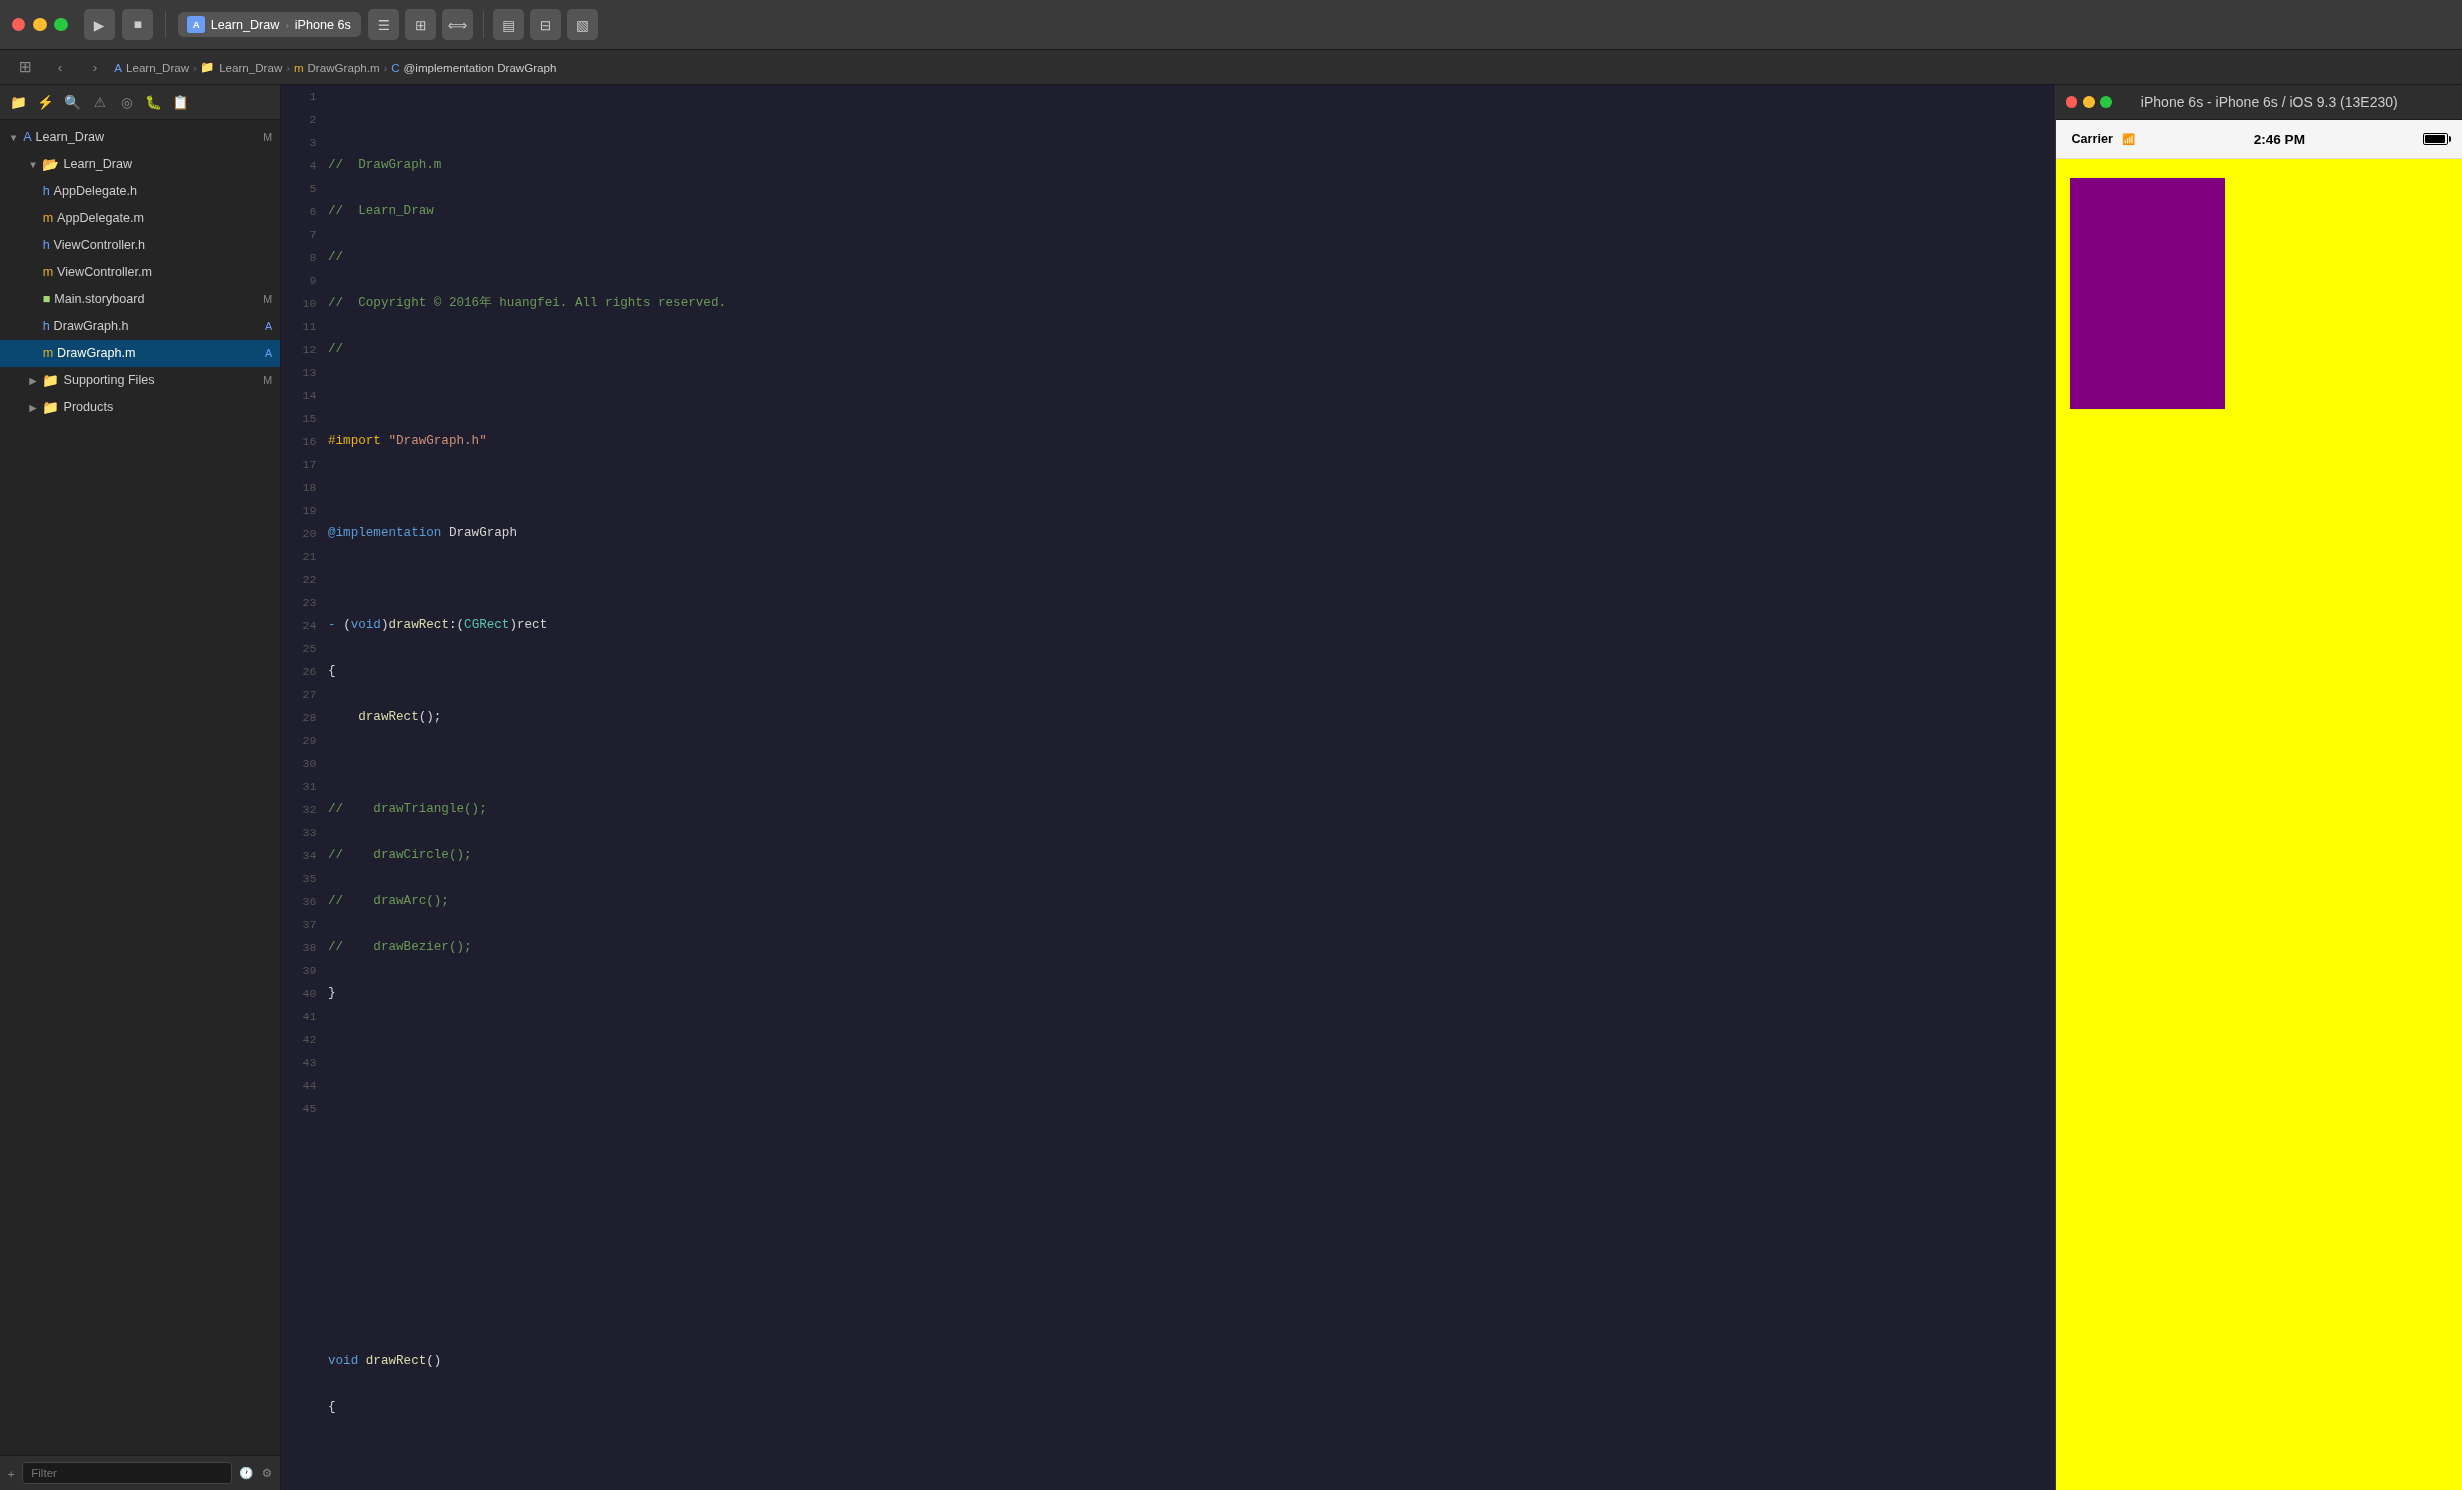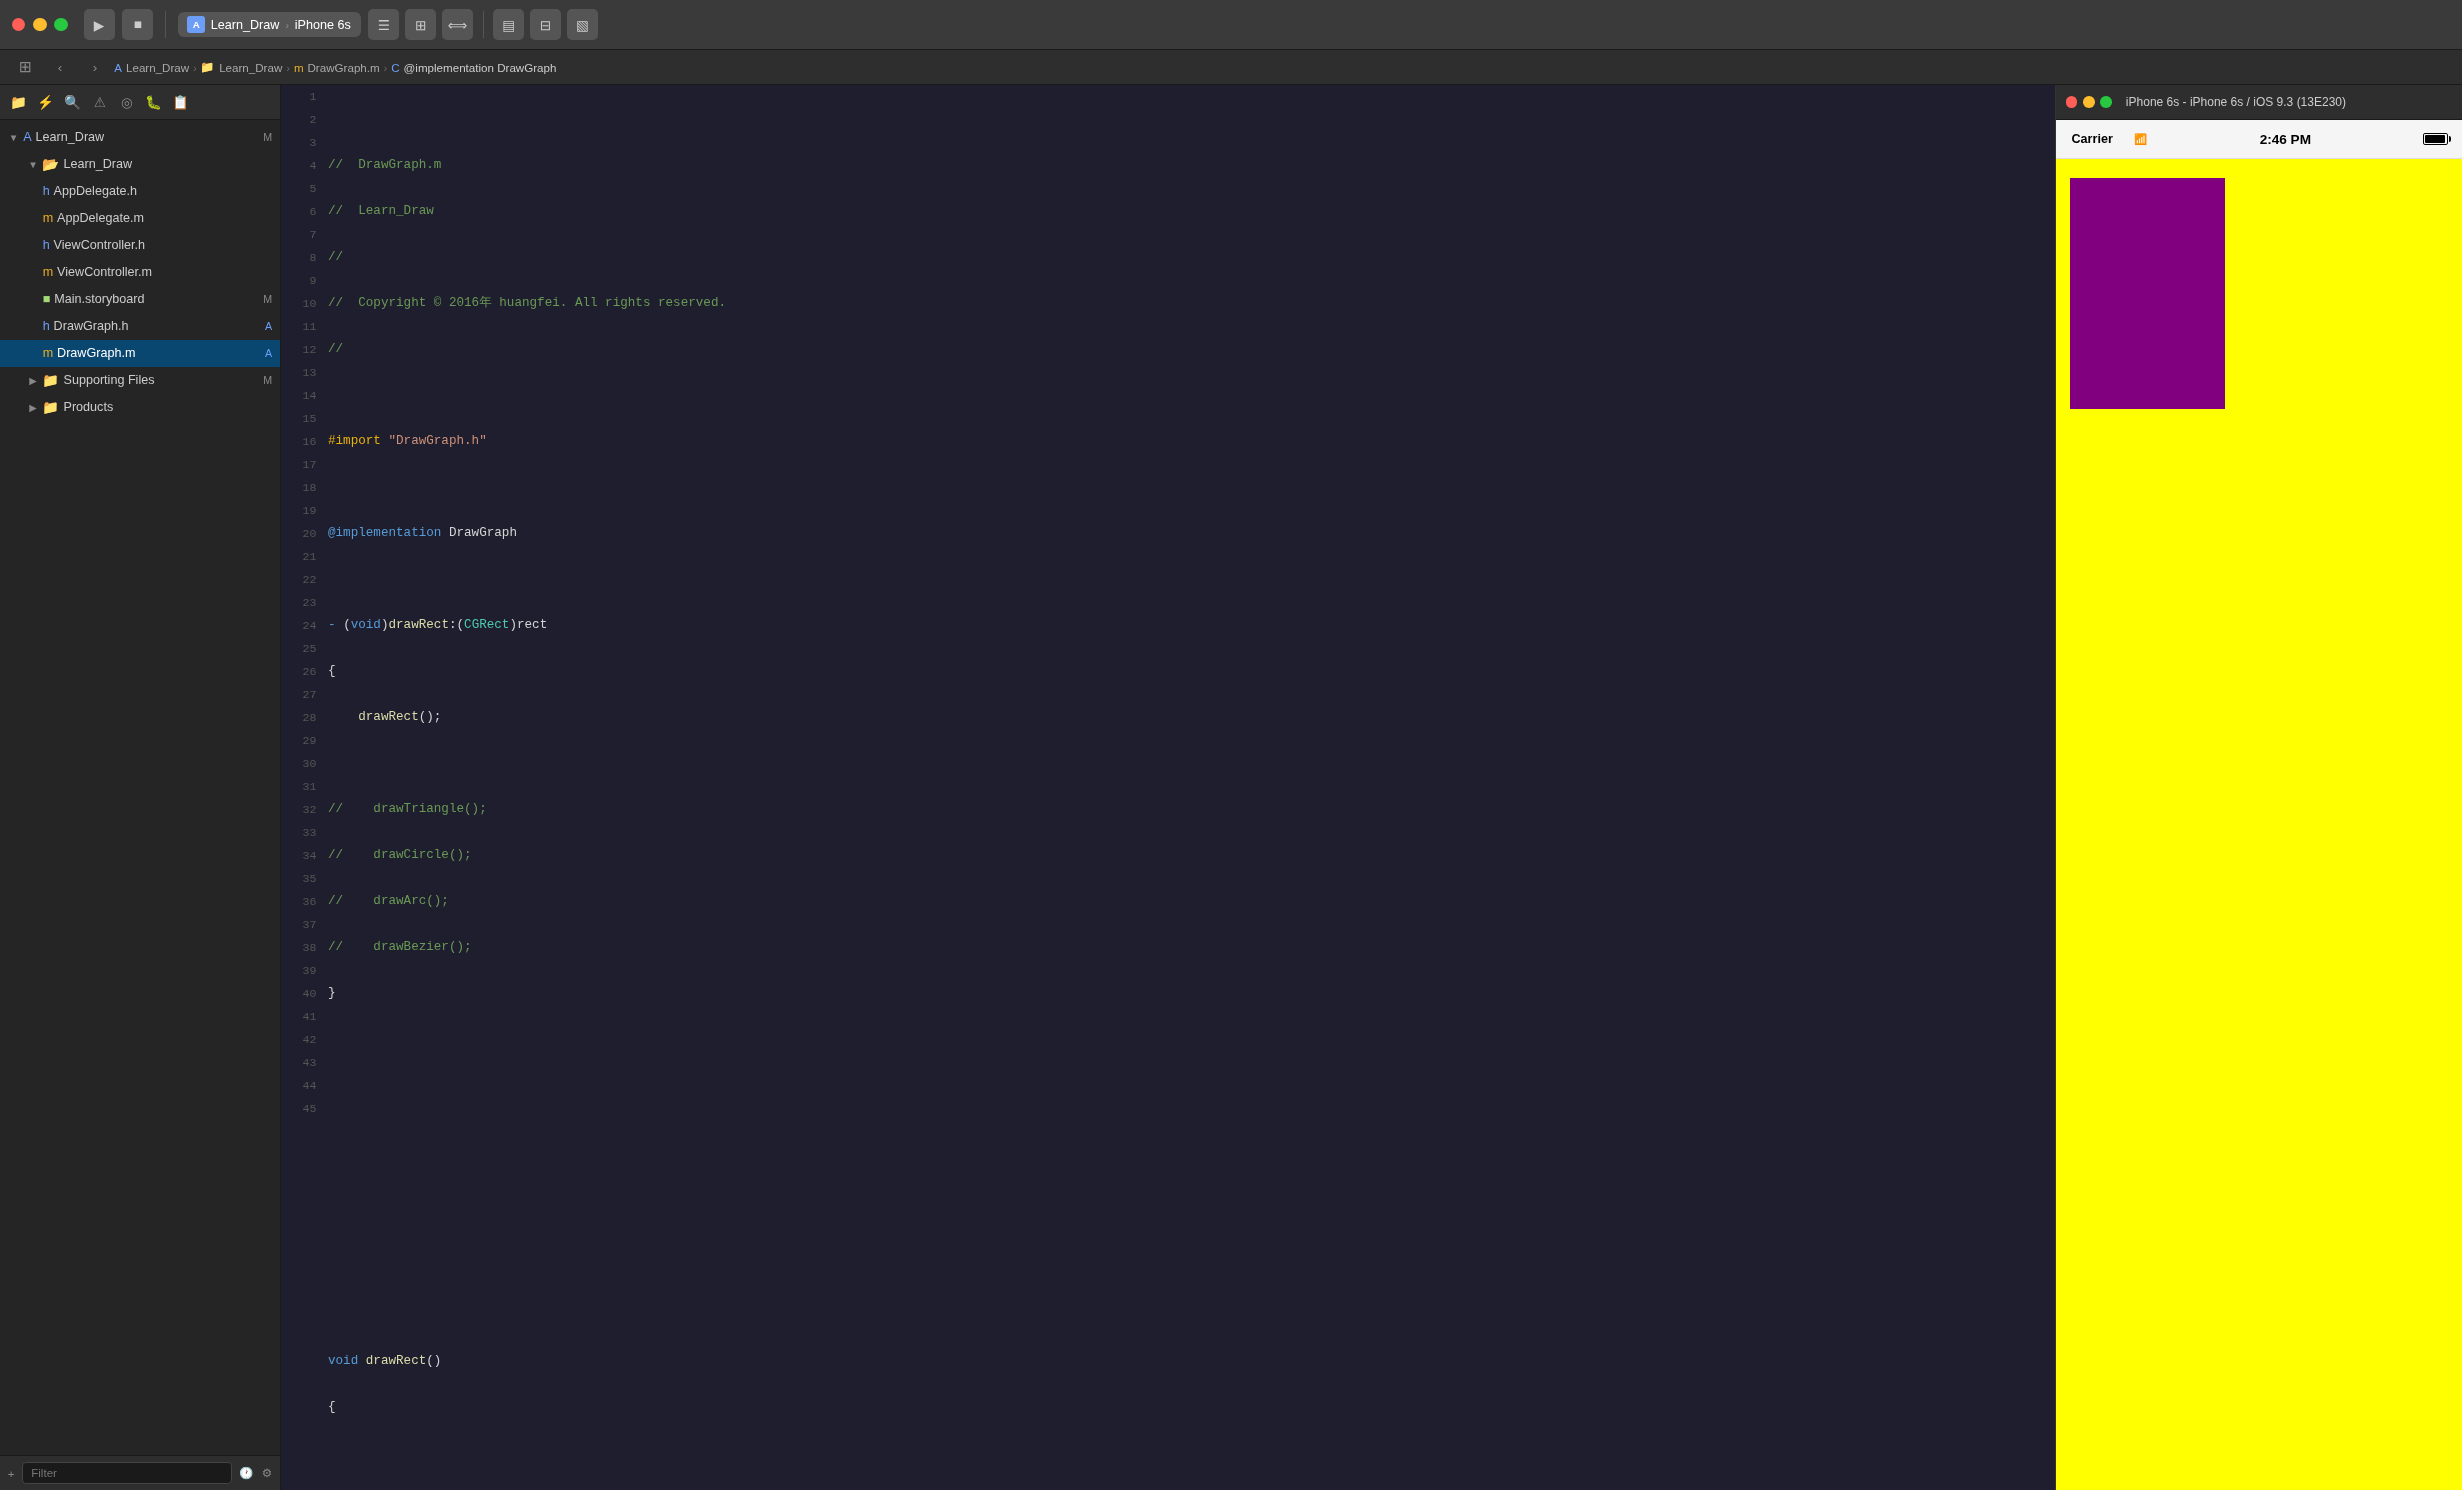--- a/index.html
+++ b/index.html
@@ -266,22 +266,22 @@
       gap: 5.8px;
     }
     .sim-traffic span {
       width: 11.6px;
       height: 11.6px;
       border-radius: 50%;
       display: inline-block;
     }
     .sim-title {
       color: #ccc;
-      font-size: 12px;
-      margin-left: 6px;
+      font-size: 14px;
+      margin-left: 21px;
     }
     .sim-device {
       background: #fff;
       flex: 1;
       display: flex;
       flex-direction: column;
       overflow: hidden;
     }
     .sim-status-bar {
       height: 39px;
@@ -291,21 +291,21 @@
       justify-content: space-between;
       padding: 0 15.5px;
       font-size: 13.6px;
       font-weight: 600;
       flex-shrink: 0;
       border-bottom: 1px solid #ddd;
     }
     .sim-carrier {
       display: flex;
       align-items: flex-end;
-      gap: 22px;
+      gap: 10px;
       font-size: 12.6px;
     }
     .sim-wifi { font-size: 10.7px; }
     .sim-time { font-size: 13.6px; font-weight: 600; }
     .sim-battery {
       width: 25px;
       height: 12.6px;
       border: 1.9px solid #000;
       border-radius: 1.9px;
       position: relative;

